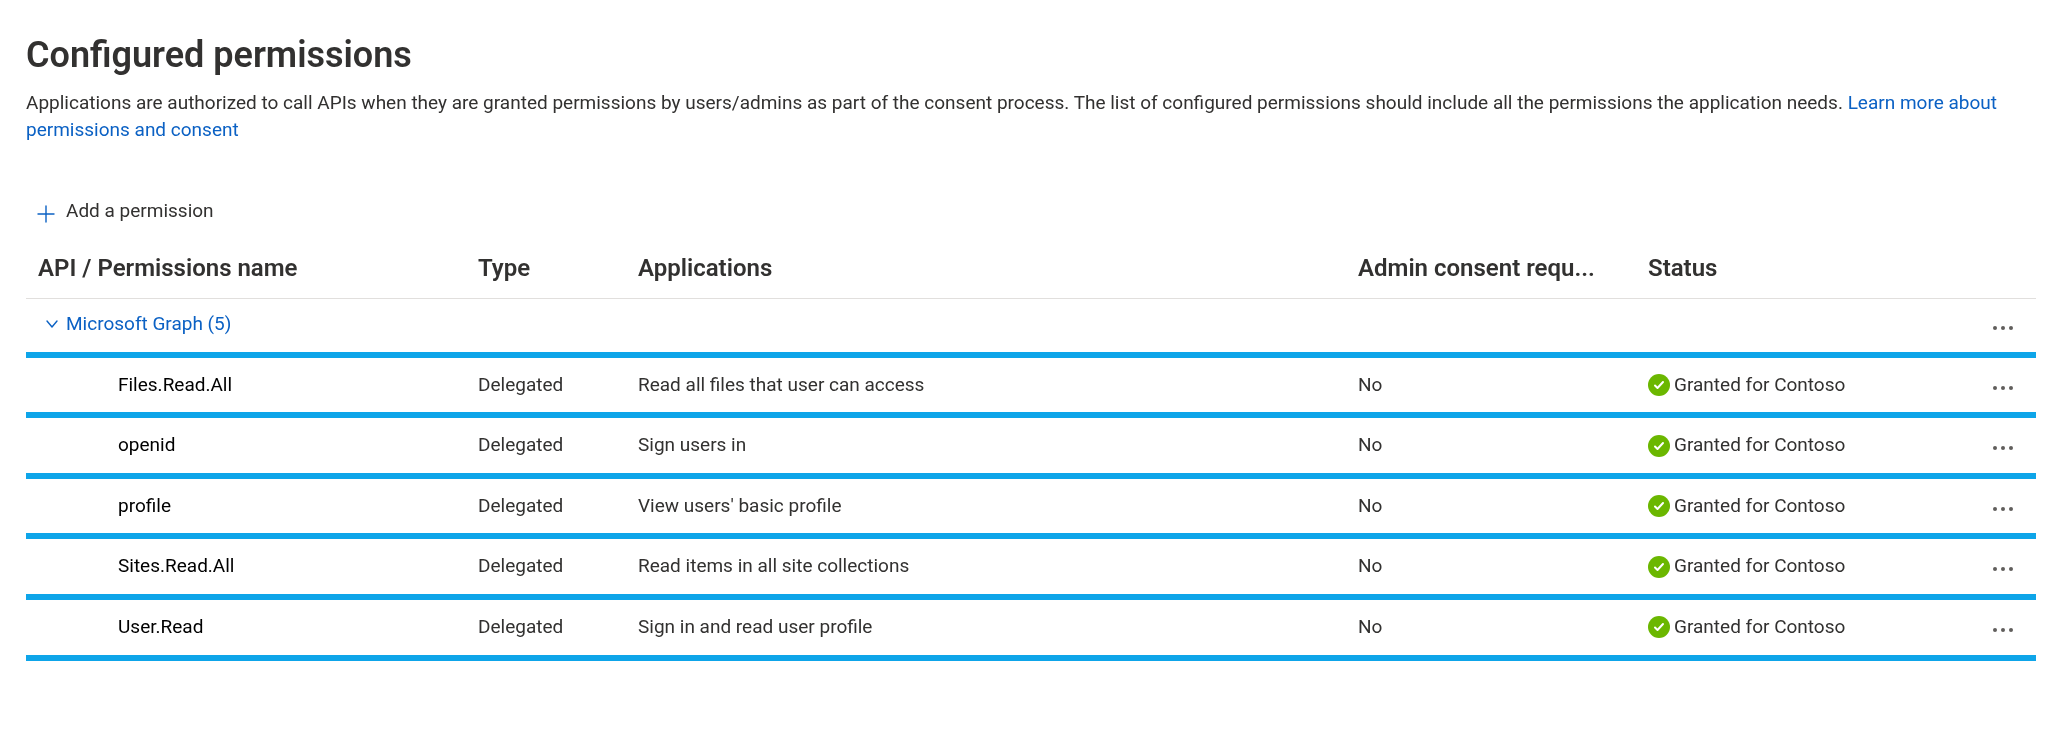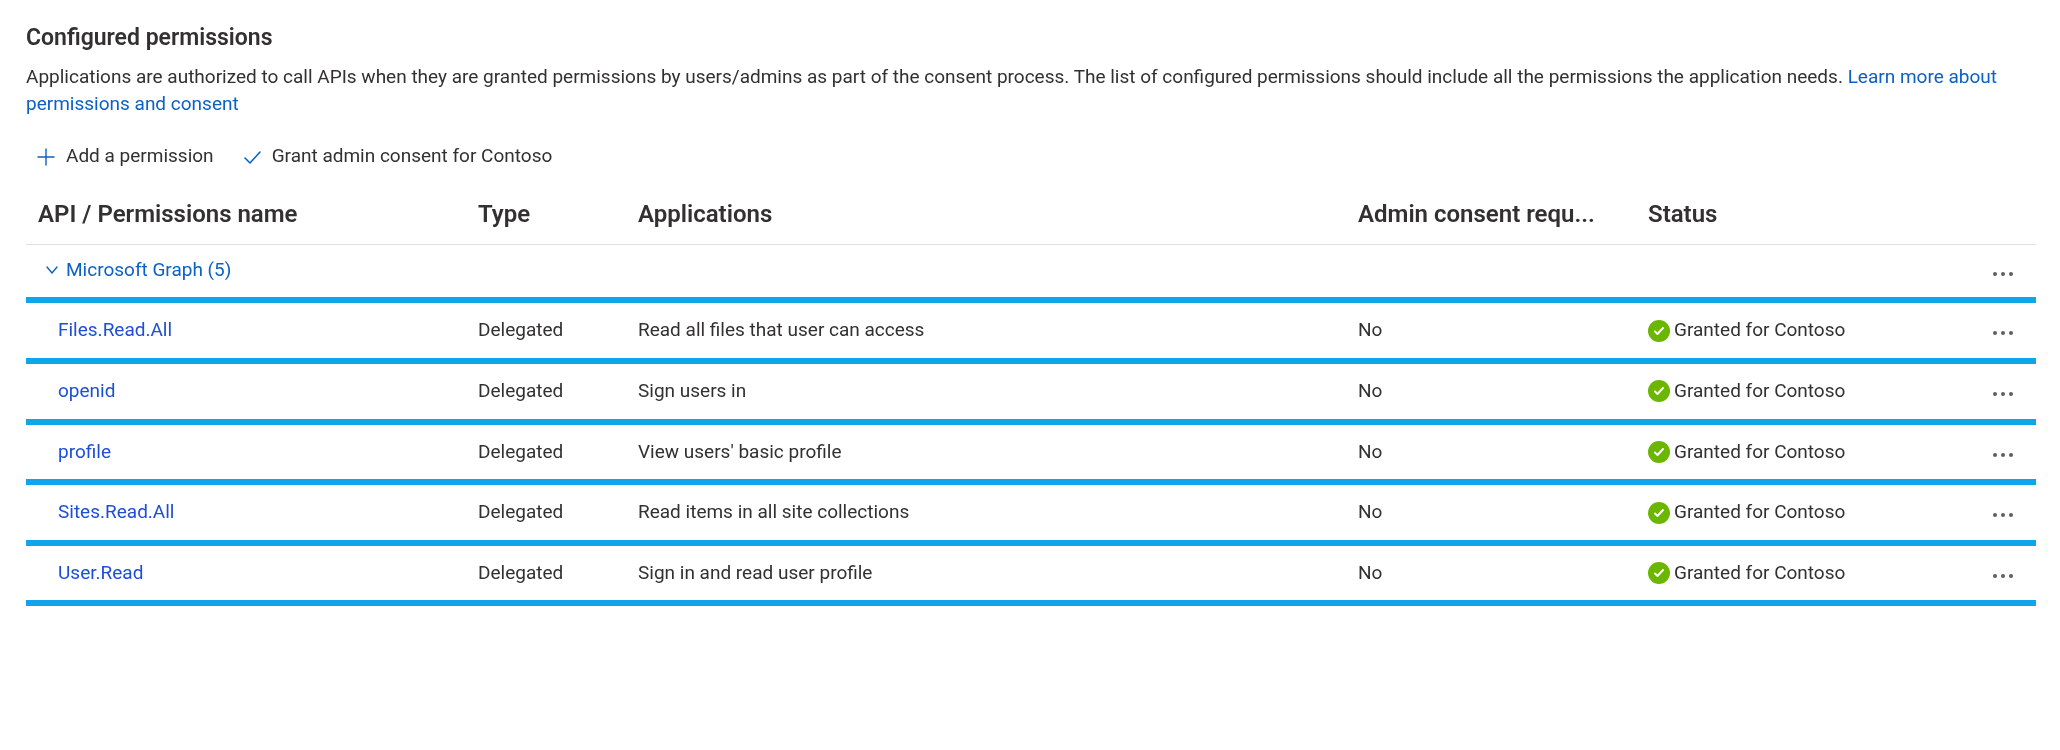--- a/index.html
+++ b/index.html
@@ -10,51 +10,52 @@
     background: #ffffff;
     font-size: 19px;
     line-height: 1.4;
   }
   .page {
     padding: 22px 26px;
     width: 2060px;
     box-sizing: border-box;
   }
   .title {
-    font-size: 23px;
+    font-size: 36px;
     font-weight: 600;
-    margin: 0 0 10px 0;
+    margin: 8px 0 10px 0;
   }
   .subtitle {
     font-size: 19px;
     color: #323130;
     max-width: 2000px;
     margin-bottom: 16px;
   }
   .link {
     color: #0b61c4;
     text-decoration: none;
     cursor: pointer;
   }
   .toolbar {
     display: flex;
     align-items: center;
     gap: 24px;
     padding: 6px 8px 14px 8px;
   }
   .toolbar-btn {
     display: inline-flex;
-    align-items: center;
+    align-items: flex-end;
     gap: 10px;
     background: none;
     border: none;
     font: inherit;
     color: #323130;
     cursor: pointer;
     padding: 4px 2px;
+    margin-top: 28px;
   }
   .toolbar-btn .icon { color: #0b61c4; }
   .icon {
     display: inline-flex;
     align-items: center;
     justify-content: center;
   }
   .table {
     width: 100%;
     border-collapse: collapse;
@@ -87,22 +88,22 @@
   }
   .group-toggle {
     display: inline-flex;
     align-items: center;
     gap: 6px;
     color: #0b61c4;
     cursor: pointer;
     margin-left: 6px;
   }
   .perm-name {
-    margin-left: 20px;
-    color: #1d4ed8;
+    margin-left: 80px;
+    color: #000000;
     cursor: pointer;
   }
   .status-cell {
     display: flex;
     align-items: center;
     gap: 4px;
     text-align: center;
   }
   .check-badge {
     width: 22px;
@@ -137,28 +138,20 @@
   </div>
 
   <div class="toolbar">
     <button class="toolbar-btn">
       <span class="icon">
         <svg width="20" height="20" viewBox="0 0 20 20">
             <path d="M10 2v16M2 10h16" stroke="currentColor" stroke-width="1.4" fill="none" stroke-linecap="round"></path>
           </svg>
       </span>
       <span>Add a permission</span>
-    </button>
-    <button class="toolbar-btn">
-      <span class="icon">
-        <svg width="20" height="20" viewBox="0 0 20 20">
-            <path d="M3 11l5 5L18 5" stroke="currentColor" stroke-width="1.6" fill="none" stroke-linecap="round" stroke-linejoin="round"></path>
-          </svg>
-      </span>
-      <span>Grant admin consent for Contoso</span>
     </button>
   </div>
 
   <table class="table">
     <colgroup>
       <col class="col-api">
         <col class="col-type">
         <col class="col-desc">
         <col class="col-consent">
         <col class="col-status">

